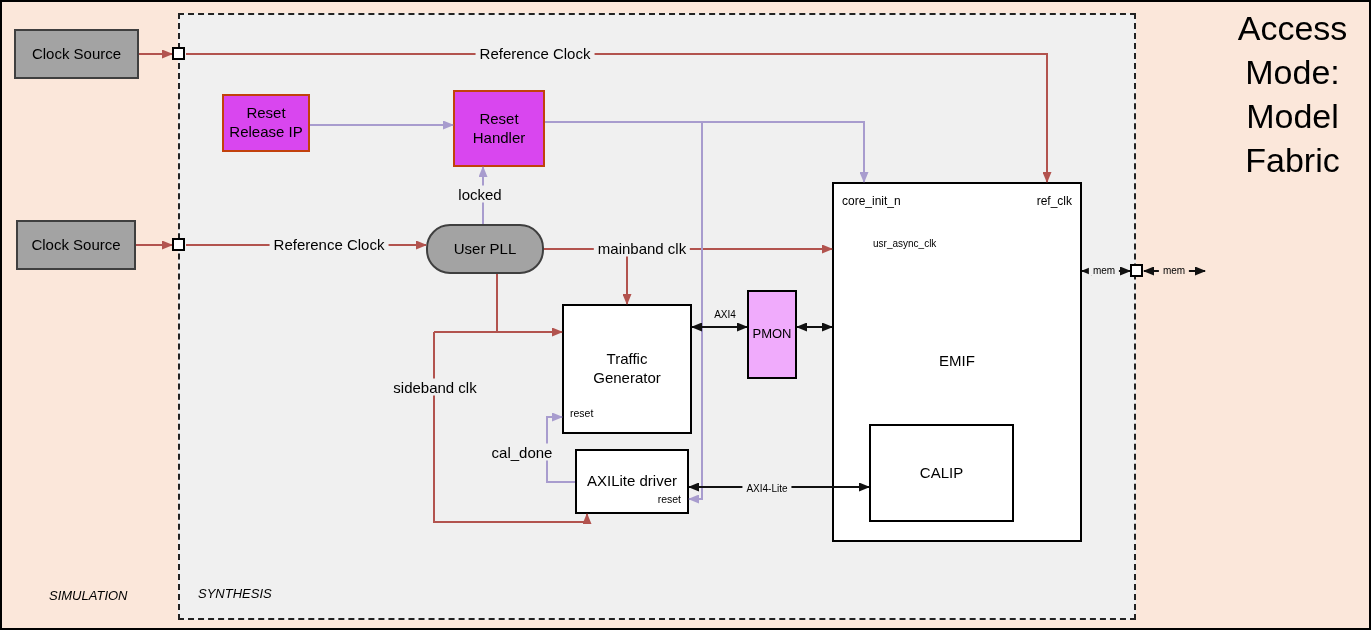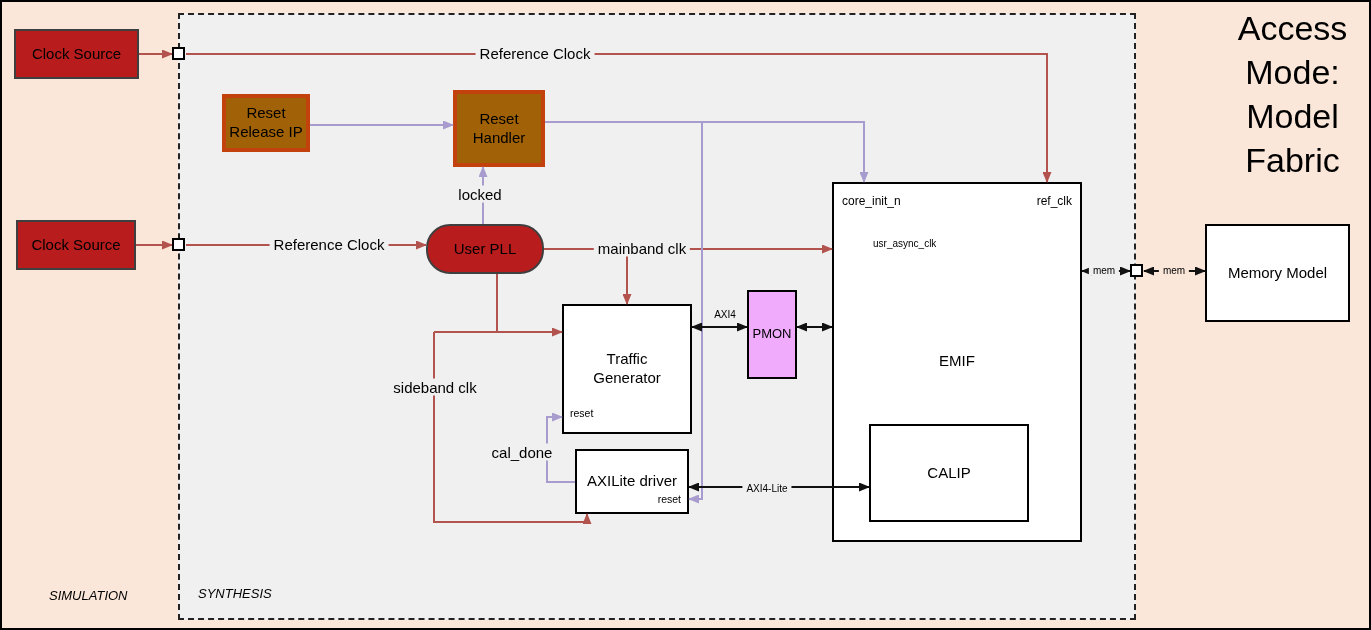--- a/index.html
+++ b/index.html
@@ -10,22 +10,22 @@
   }
   .synth-region {
     position:absolute; left:176px; top:11px; width:958px; height:607px;
     background:#f0f0f0; border:2px dashed #222; box-sizing:border-box; z-index:1;
   }
   .blk {
     position:absolute; box-sizing:border-box; display:flex;
     align-items:center; justify-content:center; text-align:center;
     font-size:15px; line-height:1.25; z-index:2;
   }
-  .pink  { background:#b91c1c; border:2px solid #3f3f3f;justify-content:center; }
-  .lav   { background:#a16207; border:4px solid #c2410c; }
+  .pink  { background:#a3a3a3; border:2px solid #3f3f3f;justify-content:center; }
+  .lav   { background:#d946ef; border:2px solid #c2410c; }
   .white { background:#ffffff; border:2px solid #000; }
   .blue  { background:#f0abfc; border:2px solid #000; font-size:13px; }
   .wires { position:absolute; left:0; top:0; z-index:4; pointer-events:none; }
   .wlabel {
     position:absolute; transform:translate(-50%,-50%);
     background:#f0f0f0; padding:0 4px; font-size:15px;
     white-space:nowrap; z-index:5;
   }
   .wlabel.small { font-size:10px; }
   .wlabel.peach { background:#fbe7da; }
@@ -129,27 +129,24 @@
     <span>PMON</span>
   </div>
 
   <div class="blk white" style="left:830px;top:180px;width:250px;height:360px;">
     <span class="emif-title">EMIF</span>
     <span class="pin" style="left:8px;top:10px;">core_init_n</span>
     <span class="pin" style="right:8px;top:10px;">ref_clk</span>
     <span class="pin" style="left:3px;top:54px;font-size:10px;padding-left:36px;">usr_async_clk</span>
   </div>
 
-  <div class="blk white" style="left:867px;top:422px;width:160px;height:98px;">
+  <div class="blk white" style="left:867px;top:422px;width:145px;height:98px;">
     <span>CALIP</span>
   </div>
 
-  <div class="blk white" style="left:1203px;top:222px;width:145px;height:98px;">
-    <span>Memory Model</span>
-  </div>
 
   <div class="wlabel" style="left:533px;top:51px;">Reference Clock</div>
   <div class="wlabel" style="left:327px;top:242px;">Reference Clock</div>
   <div class="wlabel" style="left:478px;top:192px;">locked</div>
   <div class="wlabel" style="left:640px;top:246px;">mainband clk</div>
   <div class="wlabel" style="left:433px;top:385px;">sideband clk</div>
   <div class="wlabel" style="left:520px;top:450px;">cal_done</div>
   <div class="wlabel small" style="left:723px;top:312px;">AXI4</div>
   <div class="wlabel small" style="left:765px;top:486px;">AXI4-Lite</div>
   <div class="wlabel small" style="left:1102px;top:268px;">mem</div>

